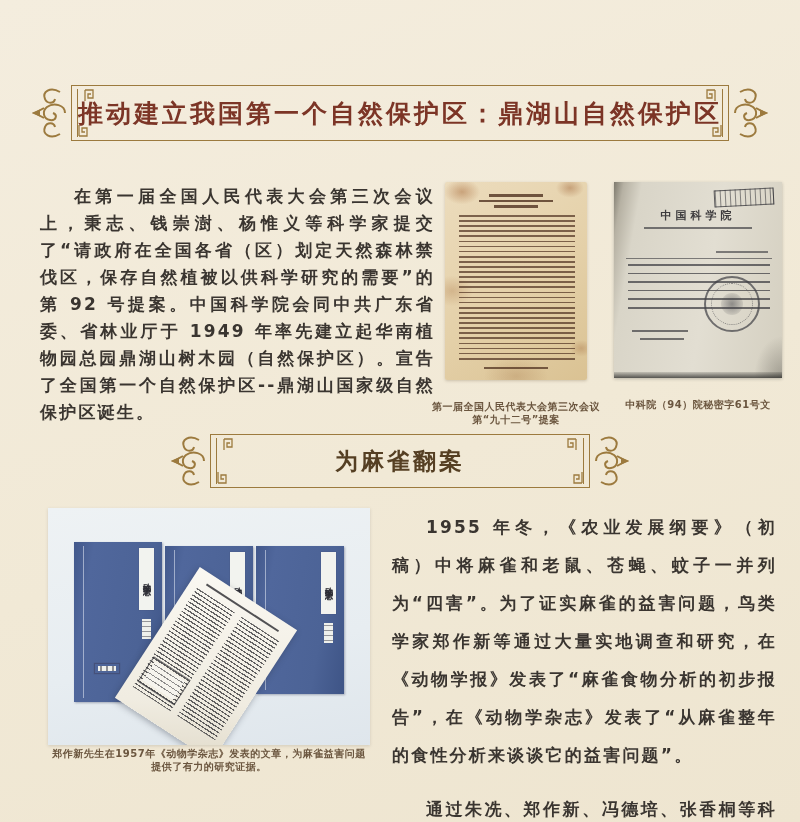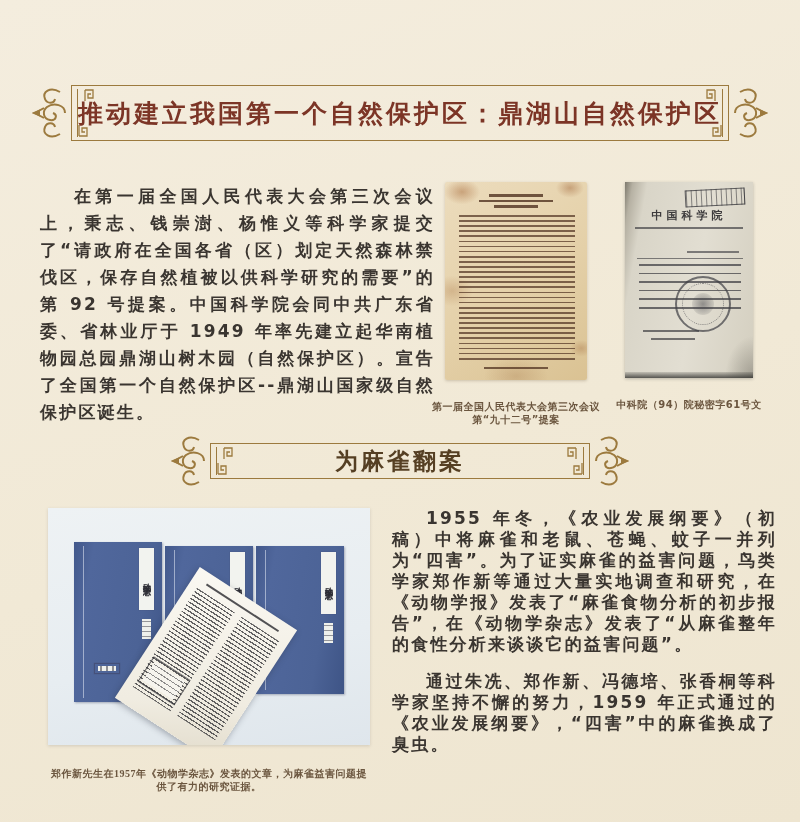--- a/index.html
+++ b/index.html
@@ -30,31 +30,31 @@
   }
   .frame::before{left:5px;} .frame::after{right:5px;}
   .mea{position:absolute;}
   .mea.tl{left:11px;top:3px;} .mea.bl{left:5px;bottom:3px;transform:scaleY(-1);}
   .mea.tr{right:11px;top:3px;transform:scaleX(-1);} .mea.br{right:5px;bottom:3px;transform:scale(-1,-1);}
   .banner-title{font-weight:700;letter-spacing:3px;white-space:nowrap;}
   #banner1{top:82px;}
   #banner1 .frame{width:658px;height:56px;}
   #banner1 .banner-title{font-size:25px;color:#7c3526;}
   #banner2{top:430px;}
-  #banner2 .frame{width:380px;height:36px;}
+  #banner2 .frame{width:380px;height:54px;}
   #banner2 .banner-title{font-size:23px;color:#553f23;}
 
   
   .cn-para{
     color:#3a3530;font-size:17px;line-height:27px;font-weight:600;
     letter-spacing:2.2px;text-align:justify;text-indent:2em;margin:0;
   }
   #sec1-text{position:absolute;left:40px;top:183px;width:395px;}
   #sec2-text{position:absolute;left:392px;top:508px;width:385px;}
-  #sec2-text .cn-para{line-height:21px;}
+  #sec2-text .cn-para{line-height:38px;}
   #sec2-text .cn-para + .cn-para{margin-top:16px;}
 
   .caption{
     color:#6b563f;font-size:10px;line-height:13px;font-weight:600;
     text-align:center;letter-spacing:.5px;
   }
 
   
   #sec1-figs{position:absolute;left:432px;top:182px;display:flex;gap:14px;}
   .fig{display:flex;flex-direction:column;align-items:center;}
@@ -79,21 +79,21 @@
   .d1-head i:nth-child(3){width:44px;}
   .d1-body{
     margin:7px 12px 0 14px;height:148px;
     background-image:repeating-linear-gradient(180deg,
       rgba(82,52,35,.72) 0px, rgba(82,52,35,.72) 1.7px,
       transparent 1.7px, transparent 5.1px);
   }
   .d1-foot{margin:4px auto 0;width:64px;height:2.4px;background:rgba(80,50,32,.75);}
 
   .doc2{
-    position:relative;width:128px;height:196px;
+    position:relative;width:168px;height:196px;
     box-shadow:0 1px 3px rgba(60,60,60,.3);
     background:
       radial-gradient(40px 60px at 100% 100%, rgba(60,58,52,.35), transparent 70%),
       linear-gradient(100deg,#7e7a6e 0%,#b6b1a3 5%,#d9d5c8 14%,#e2ded2 55%,#d4cfc0 100%);
     overflow:hidden;
   }
   .d2-stamp{
     position:absolute;top:7px;right:8px;width:58px;height:15px;
     border:1.2px solid rgba(50,50,55,.75);transform:rotate(-3deg);
     background:repeating-linear-gradient(90deg, rgba(50,50,55,.55) 0 1.2px, transparent 1.2px 5px);
@@ -175,21 +175,21 @@
     width:46%;height:118px;
     background-image:repeating-linear-gradient(180deg,
       rgba(35,35,40,.7) 0 1.2px, transparent 1.2px 3.9px);
   }
   .p-box{
     position:absolute;left:10px;bottom:26px;width:44px;height:30px;background:#f6f4ee;
     border:1px solid rgba(40,40,45,.7);
     background-image:repeating-linear-gradient(180deg, rgba(35,35,40,.5) 0 1px, transparent 1px 5px);
     background-clip:content-box;padding:3px;box-sizing:border-box;
   }
-  #sec2-fig .caption{margin-top:22px;font-family:Liberation Serif, serif;}
+  #sec2-fig .caption{margin-top:2px;}
 </style>
 </head>
 <body>
 
 <div id="page">
 
   <div class="banner" id="banner1">
     <svg class="cloud" width="36" height="62" viewBox="0 0 36 62">
       <g fill="none" stroke="#9c7a3e" stroke-width="2">
         <path d="M28 10 C18 4, 10 10, 13 17 C15 22, 22 22, 23 17"></path>

